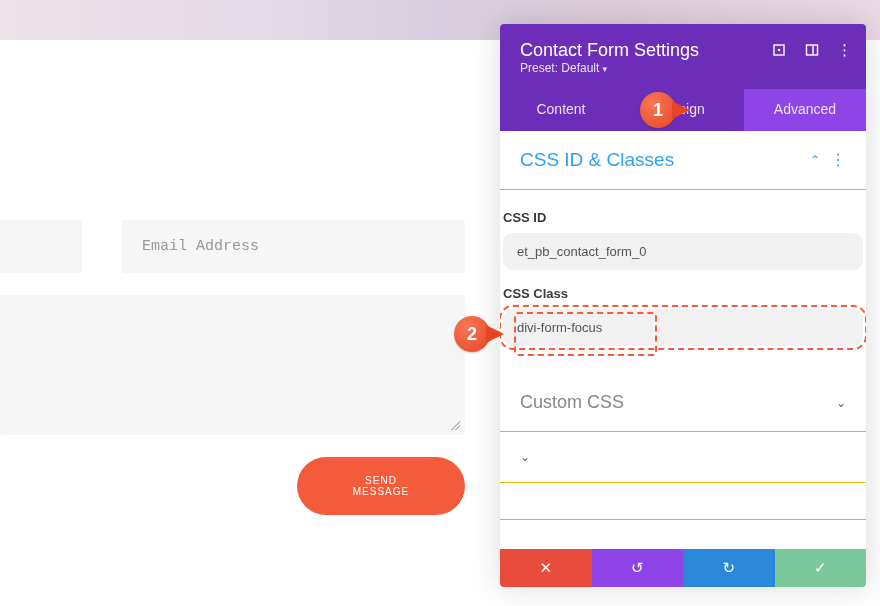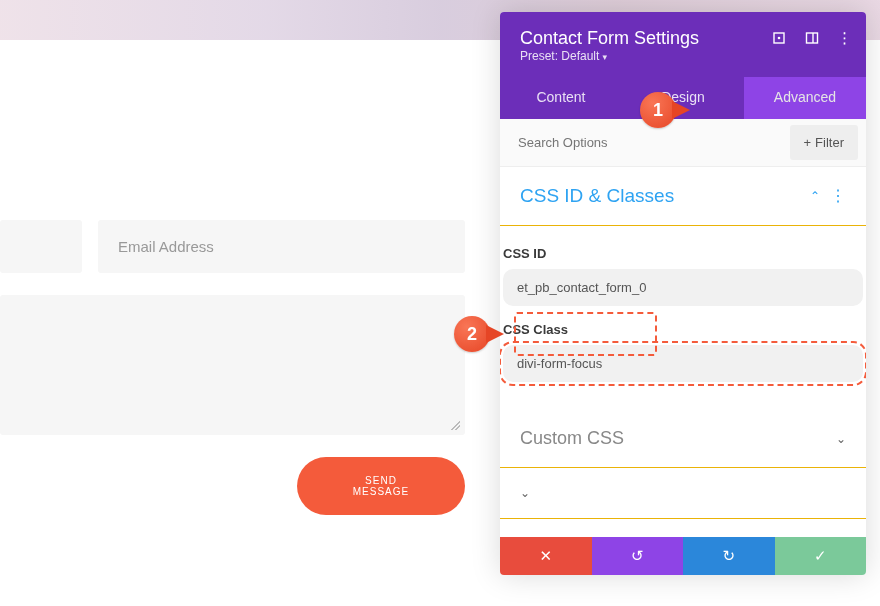--- a/index.html
+++ b/index.html
@@ -3,29 +3,29 @@
 <meta charset="utf-8">
 <style>
   * { box-sizing: border-box; margin: 0; padding: 0; }
   body { font-family: -apple-system, BlinkMacSystemFont, "Segoe UI", sans-serif; background: #fff; width: 880px; height: 606px; overflow: hidden; position: relative; }
 
   
   .hero { position: absolute; top: 0; left: 0; right: 0; height: 40px; background: linear-gradient(90deg, #e8d6e0 0%, #d8c9dd 30%, #c8b8d0 50%, #d0b8c8 70%, #e0c8d8 100%); opacity: 0.7; }
 
   
   .form-area { position: absolute; left: 0; top: 220px; width: 465px; }
-  .form-row { display: flex; gap: 16px; margin-bottom: 22px; }
+  .form-row { display: flex; gap: 40px; margin-bottom: 22px; font-family: Liberation Mono, monospace; }
   .input { background: #f6f6f6; border: none; padding: 18px 20px; font-size: 15px; color: #999; flex: 1; border-radius: 3px; }
   .input.half { width: 82px; flex: none; }
   .textarea { width: 465px; height: 140px; background: #f6f6f6; border: none; border-radius: 3px; position: relative; }
   .textarea::after { content: ""; position: absolute; right: 5px; bottom: 5px; width: 10px; height: 10px; background: linear-gradient(135deg, transparent 50%, #bbb 50%, #bbb 60%, transparent 60%, transparent 70%, #bbb 70%, #bbb 80%, transparent 80%); }
   .send-btn { background: #f45b3b; color: #fff; border: none; border-radius: 30px; padding: 18px 38px; font-size: 10px; font-weight: 400; letter-spacing: 1px; margin-top: 22px; margin-left: 297px; cursor: pointer; }
 
   
-  .panel { position: absolute; right: 14px; top: 12px; width: 366px; background: #fff; box-shadow: 0 0 30px rgba(0,0,0,0.15); border-radius: 4px; overflow: hidden; display: flex; flex-direction: column; height: 563px; }
+  .panel { position: absolute; right: 14px; top: 24px; width: 366px; background: #fff; box-shadow: 0 0 30px rgba(0,0,0,0.15); border-radius: 4px; overflow: hidden; display: flex; flex-direction: column; height: 563px; }
   .panel-hdr { background: #6c2eb9; color: #fff; padding: 16px 20px 14px; position: relative; }
   .panel-title { font-size: 18px; font-weight: 500; }
   .panel-preset { font-size: 12px; opacity: 0.85; cursor: pointer; }
   .panel-preset::after { content: "▾"; font-size: 9px; margin-left: 3px; }
   .hdr-icons { position: absolute; right: 14px; top: 18px; display: flex; gap: 18px; align-items: center; }
   .hdr-icon { width: 15px; height: 15px; cursor: pointer; display: flex; align-items: center; justify-content: center; color: #fff; font-size: 15px; }
 
   .tabs { background: #6c2eb9; display: flex; }
   .tab { flex: 1; text-align: center; padding: 12px 0 14px; color: rgba(255,255,255,0.85); font-size: 14px; cursor: pointer; position: relative; }
   .tab.active { background: #8e44e6; color: #e5e5e5; font-weight: 500; }
@@ -96,27 +96,20 @@
       <span class="hdr-icon">⋮</span>
     </div>
   </div>
 
   <div class="tabs">
     <div class="tab">Content</div>
     <div class="tab">Design</div>
     <div class="tab active">Advanced</div>
   </div>
 
-  <div class="search-row">
-    <input class="search-inp" placeholder="Search Options" style="">
-    <div class="filter-btn">
-      <span>+</span>
-      <span>Filter</span>
-    </div>
-  </div>
 
   <div class="body-scroll">
 
     <div class="section-hdr open">
       <span class="section-title">CSS ID &amp; Classes</span>
       <span class="section-chev up">⌃</span>
       <span class="section-more">⋮</span>
     </div>
     <div class="section-body">
       <div class="fld-label">CSS ID</div>

